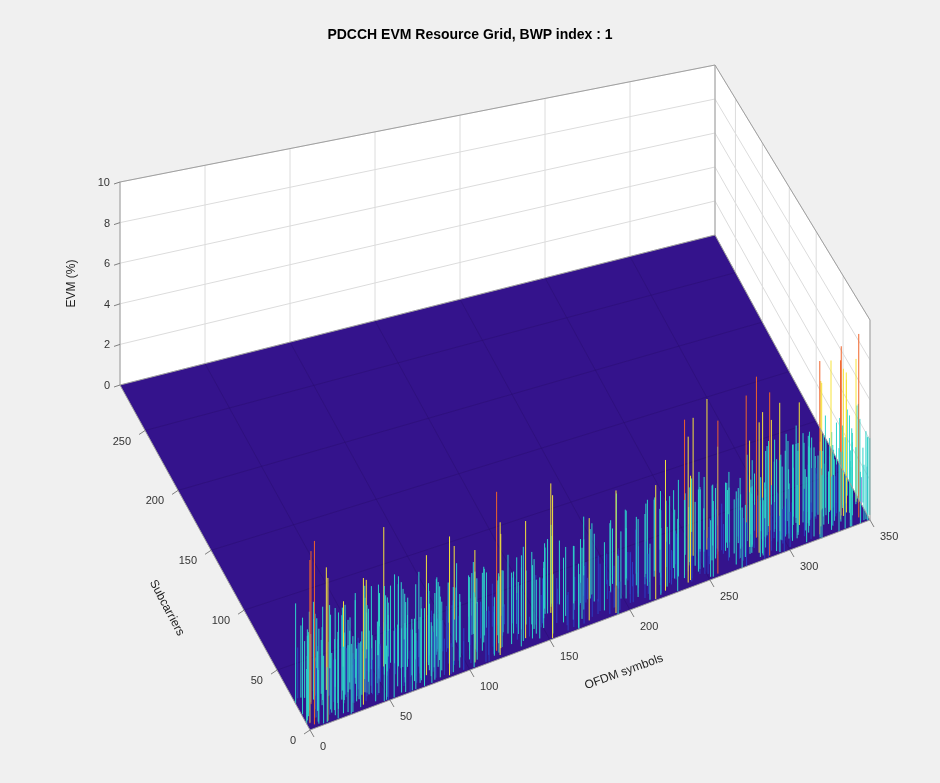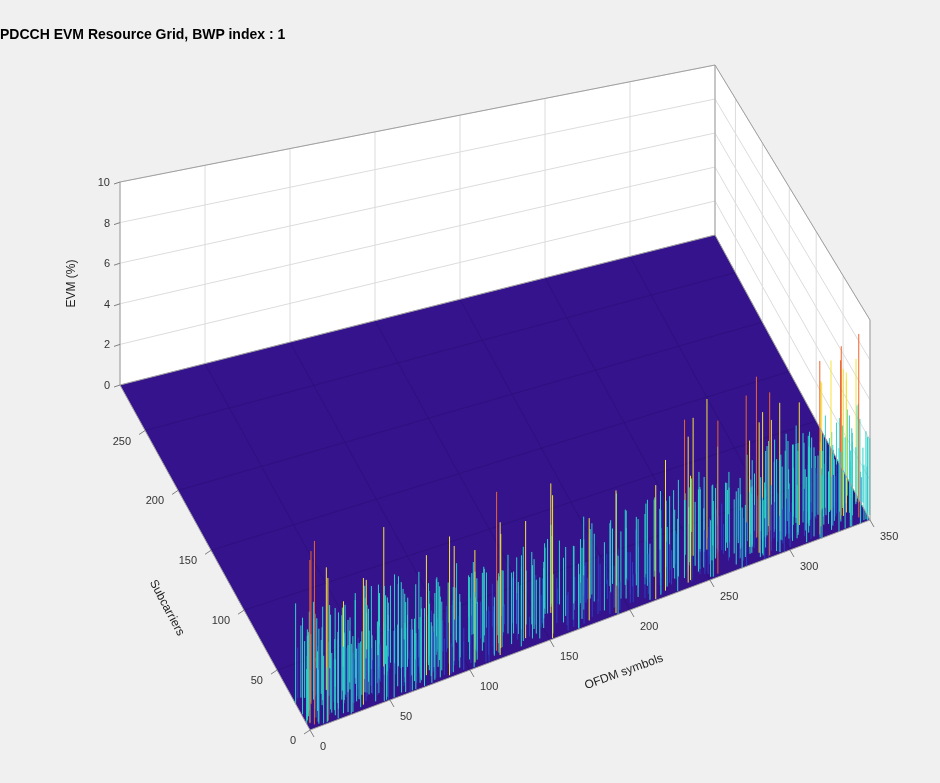--- a/index.html
+++ b/index.html
@@ -14,20 +14,21 @@
   .figure {
     position: relative;
     width: 940px;
     height: 783px;
   }
   .title {
     position: absolute;
     top: 26px;
     left: 0;
     right: 0;
+    text-align: center;
     font-size: 14px;
     font-weight: bold;
     color: #000;
   }
   svg {
     position: absolute;
     top: 0;
     left: 0;
     width: 940px;
     height: 783px;

